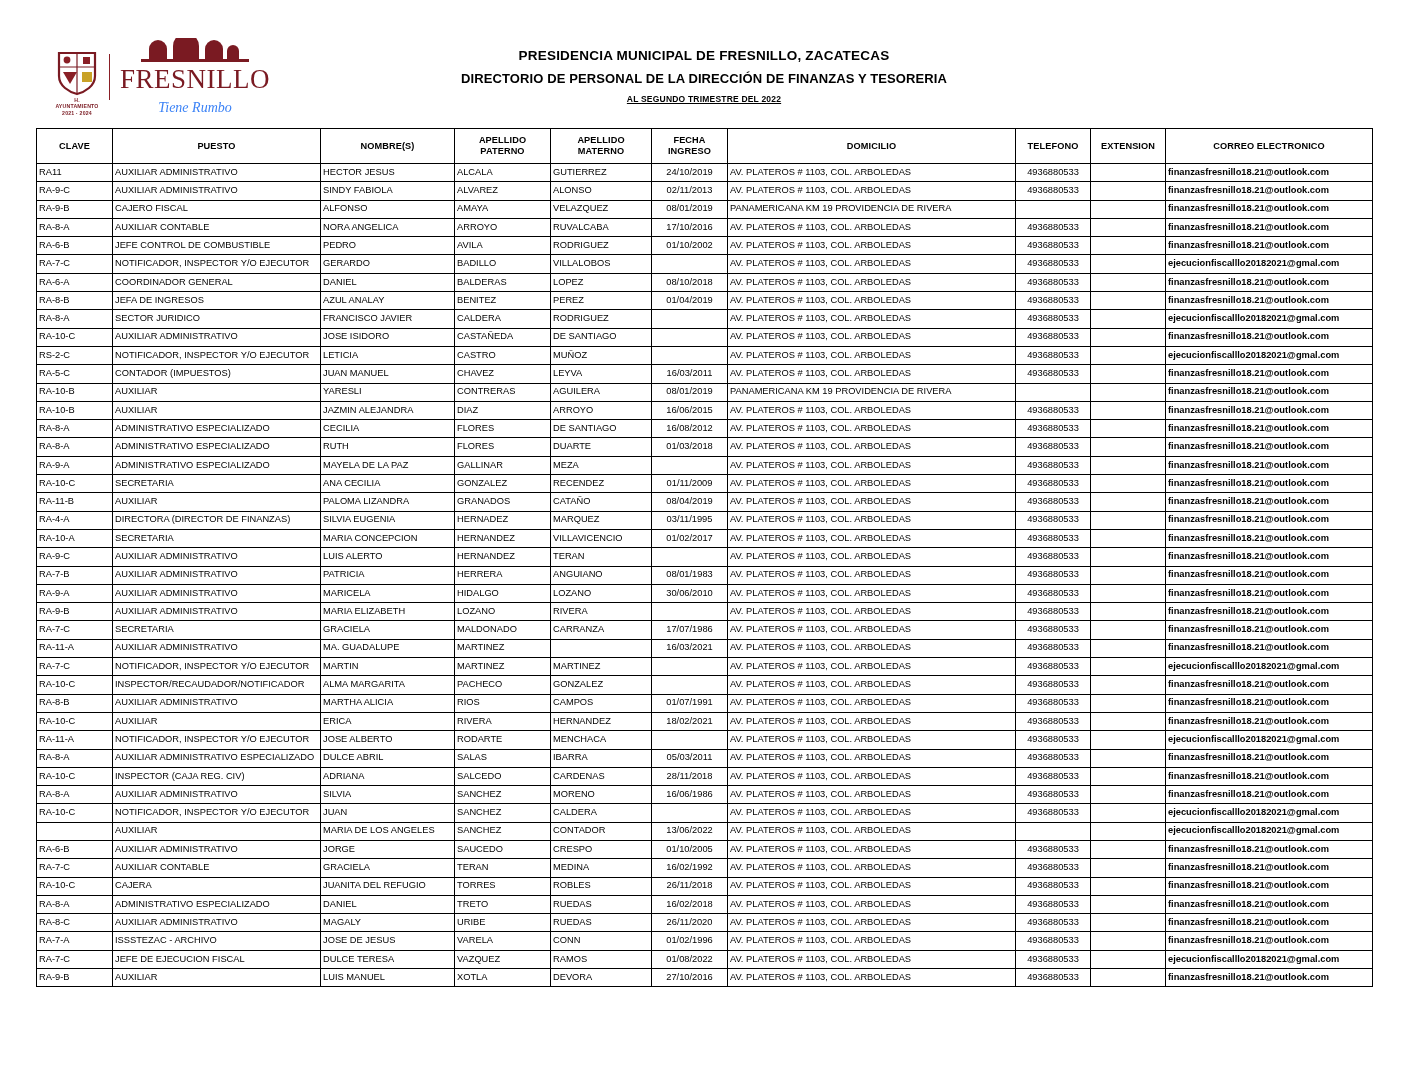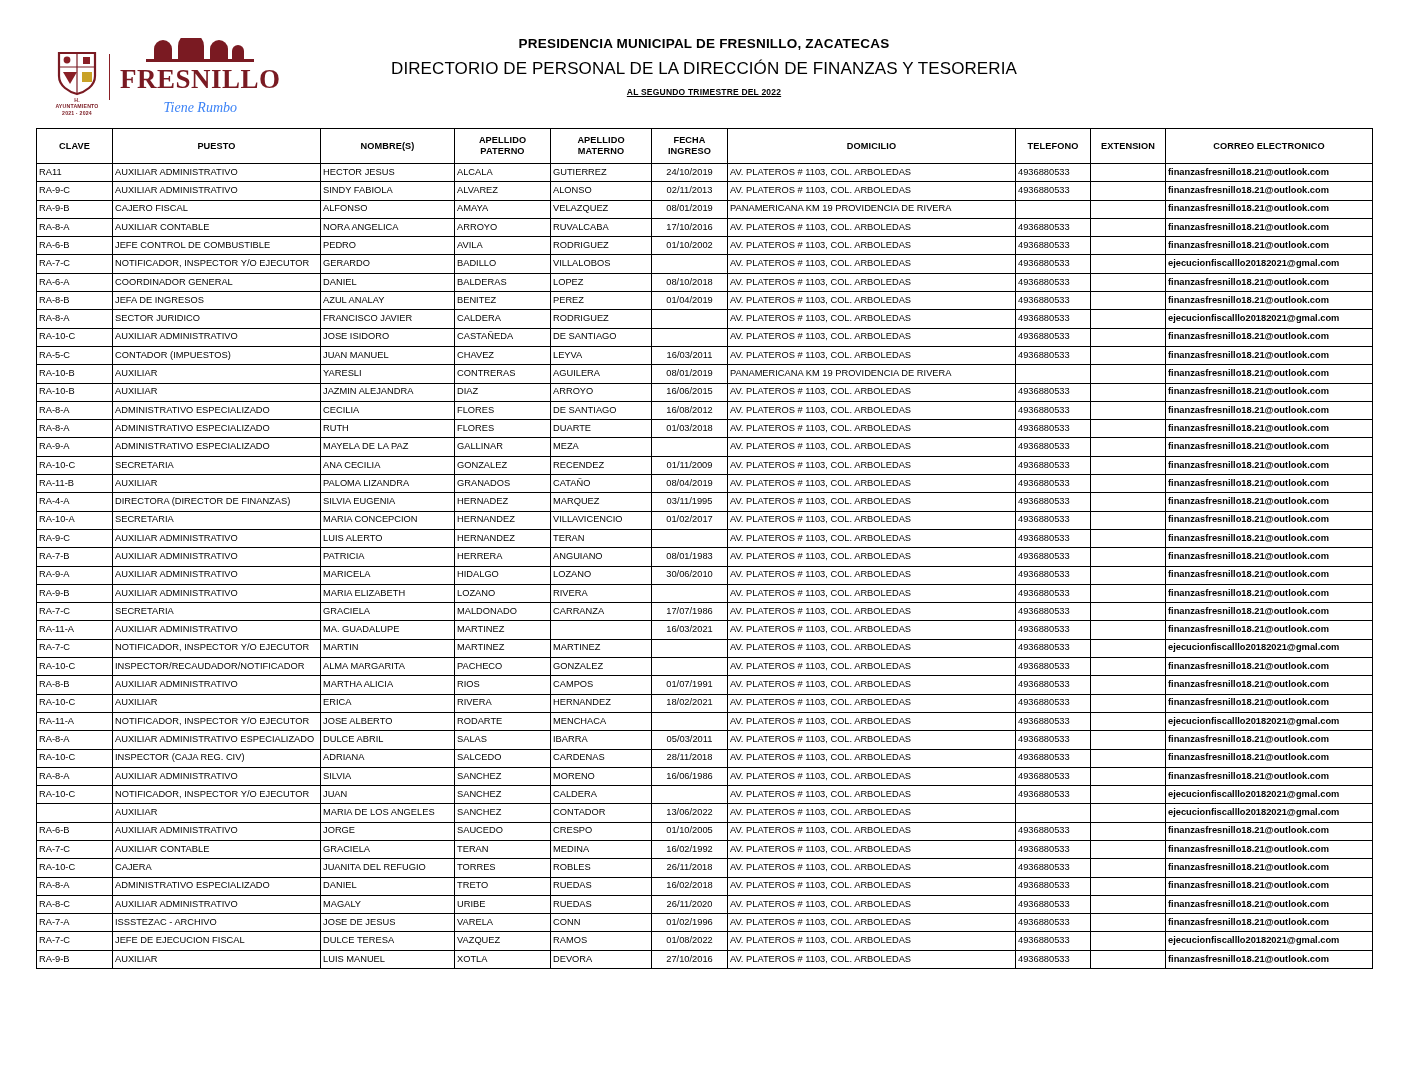--- a/index.html
+++ b/index.html
@@ -58,46 +58,46 @@
   }
   .brand {
     display: flex;
     flex-direction: column;
     align-items: center;
     line-height: 1;
   }
   .brand-arches { margin-bottom: 2px; }
   .brand-name {
     font-family: "Liberation Serif", serif;
-    font-weight: bold;
+    font-weight: normal;
     font-size: 27px;
     letter-spacing: .5px;
     color: #7a1a22;
     line-height: 1;
   }
   .brand-tag {
     font-family: "Liberation Serif", serif;
     font-style: italic;
     font-size: 14px;
     color: #3b82f6;
     margin-top: 8px;
   }
 
   .titles {
     text-align: center;
-    padding-top: 36px;
+    padding-top: 48px;
   }
   .title-1 {
     font-size: 13.5px;
     font-weight: bold;
     letter-spacing: .2px;
   }
   .title-2 {
-    font-size: 17px;
-    font-weight: normal;
+    font-size: 13px;
+    font-weight: bold;
     margin-top: 8px;
     letter-spacing: .1px;
   }
   .title-3 {
     font-size: 8.5px;
     font-weight: bold;
     margin-top: 8px;
     letter-spacing: .2px;
     text-decoration: underline;
   }
@@ -142,21 +142,21 @@
   .c-ext       { width: 75px; }
   .c-correo    { width: 207px; }
 
   td.clave   { text-align: left; padding-left: 3px; margin-left: 15px; }
   td.puesto  { text-align: left; padding-left: 3px; }
   td.nombre  { text-align: left; padding-left: 3px; margin-top: 10px; }
   td.paterno { text-align: left; padding-left: 3px; }
   td.materno { text-align: left; padding-left: 3px; }
   td.fecha   { text-align: center; }
   td.domicilio { text-align: left; padding-left: 3px; }
-  td.telefono  { text-align: left; padding-left: 3px; font-size: 8.6px; }
+  td.telefono  { text-align: center; padding-left: 3px; font-size: 8.6px; }
   td.ext { }
   td.correo {
     text-align: left;
     padding-left: 3px;
     font-size: 7.6px;
     font-weight: bold;
   }
 </style>
 </head>
 <body>
@@ -345,20 +345,32 @@
             <td class="nombre">JOSE ISIDORO</td>
             <td class="paterno">CASTAÑEDA</td>
             <td class="materno">DE SANTIAGO</td>
             <td class="fecha"></td>
             <td class="domicilio">AV. PLATEROS # 1103,  COL. ARBOLEDAS</td>
             <td class="telefono">4936880533</td>
             <td class="ext"></td>
             <td class="correo">finanzasfresnillo18.21@outlook.com</td>
           </tr>
           <tr>
+            <td class="clave">RS-2-C</td>
+            <td class="puesto">NOTIFICADOR, INSPECTOR Y/O EJECUTOR</td>
+            <td class="nombre">LETICIA</td>
+            <td class="paterno">CASTRO</td>
+            <td class="materno">MUÑOZ</td>
+            <td class="fecha"></td>
+            <td class="domicilio">AV. PLATEROS # 1103,  COL. ARBOLEDAS</td>
+            <td class="telefono">4936880533</td>
+            <td class="ext"></td>
+            <td class="correo">ejecucionfiscalllo20182021@gmal.com</td>
+          </tr>
+          <tr>
             <td class="clave">RA-5-C</td>
             <td class="puesto">CONTADOR (IMPUESTOS)</td>
             <td class="nombre">JUAN MANUEL</td>
             <td class="paterno">CHAVEZ</td>
             <td class="materno">LEYVA</td>
             <td class="fecha">16/03/2011</td>
             <td class="domicilio">AV. PLATEROS # 1103,  COL. ARBOLEDAS</td>
             <td class="telefono">4936880533</td>
             <td class="ext"></td>
             <td class="correo">finanzasfresnillo18.21@outlook.com</td>

